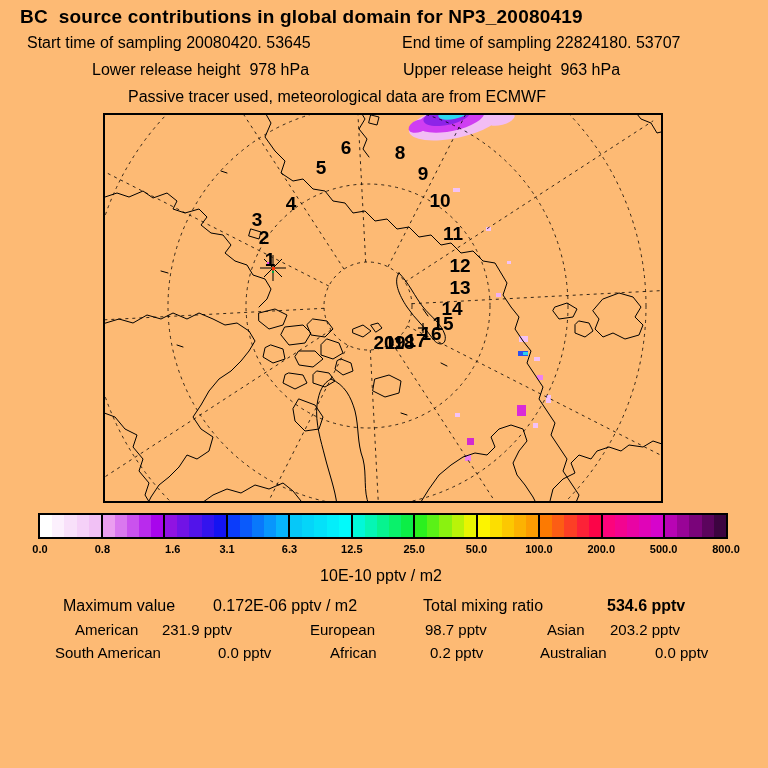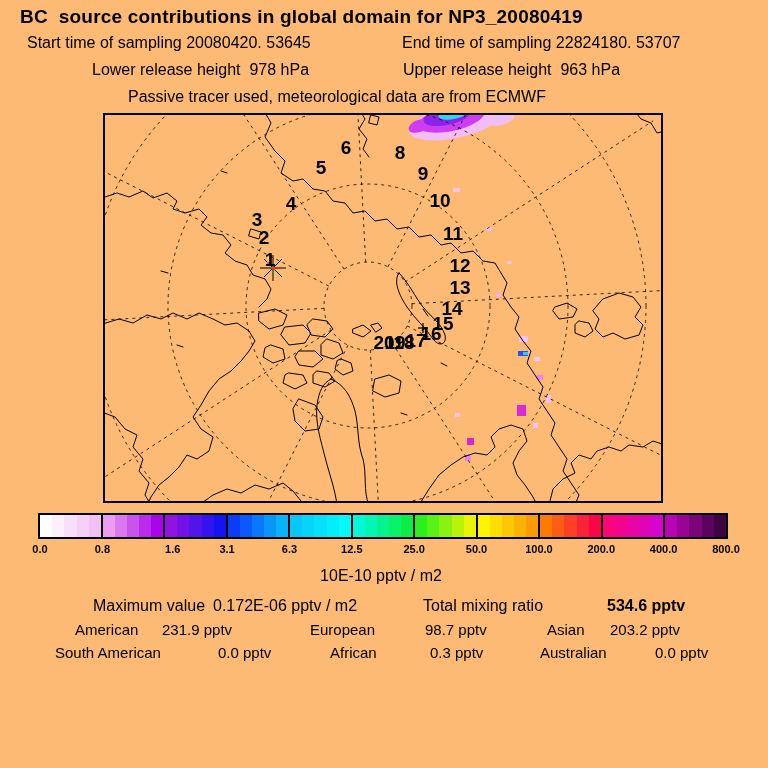--- a/index.html
+++ b/index.html
@@ -175,36 +175,36 @@
       <span class="cb-tick" style="left: 0px;">0.0</span>
       <span class="cb-tick" style="left: 62.3636px;">0.8</span>
       <span class="cb-tick" style="left: 124.727px; margin-left: 8px;">1.6</span>
       <span class="cb-tick" style="left: 187.091px;">3.1</span>
       <span class="cb-tick" style="left: 249.455px;">6.3</span>
       <span class="cb-tick" style="left: 311.818px;">12.5</span>
       <span class="cb-tick" style="left: 374.182px;">25.0</span>
       <span class="cb-tick" style="left: 436.545px;">50.0</span>
       <span class="cb-tick" style="left: 498.909px;">100.0</span>
       <span class="cb-tick" style="left: 561.273px;">200.0</span>
-      <span class="cb-tick" style="left: 623.636px;">400.0</span>
+      <span class="cb-tick" style="left: 623.636px;">500.0</span>
       <span class="cb-tick" style="left: 686px;">800.0</span>
     </div>
   <div class="cb-unit">10E-10 pptv / m2</div>
 
-  <div class="abs stat" style="left:63px;top:597px;margin-left:30px;">Maximum value</div>
+  <div class="abs stat" style="left:63px;top:597px;">Maximum value</div>
   <div class="abs stat" style="left:213px;top:597px;">0.172E-06 pptv / m2</div>
   <div class="abs stat" style="left:423px;top:597px;">Total mixing ratio</div>
   <div class="abs stat" style="left:607px;top:597px;font-weight:bold;">534.6 pptv</div>
 
   <div class="abs stat2" style="left:75px;top:621px;">American</div>
   <div class="abs stat2" style="left:162px;top:621px;">231.9 pptv</div>
   <div class="abs stat2" style="left:310px;top:621px;">European</div>
   <div class="abs stat2" style="left:425px;top:621px;">98.7 pptv</div>
   <div class="abs stat2" style="left:547px;top:621px;">Asian</div>
   <div class="abs stat2" style="left:610px;top:621px;">203.2 pptv</div>
 
   <div class="abs stat2" style="left:55px;top:644px;">South American</div>
   <div class="abs stat2" style="left:218px;top:644px;">0.0 pptv</div>
   <div class="abs stat2" style="left:330px;top:644px;">African</div>
-  <div class="abs stat2" style="left:430px;top:644px;">0.3 pptv</div>
+  <div class="abs stat2" style="left:430px;top:644px;">0.2 pptv</div>
   <div class="abs stat2" style="left:540px;top:644px;">Australian</div>
   <div class="abs stat2" style="left:655px;top:644px;">0.0 pptv</div>
 </div>
 
 </body></html>

